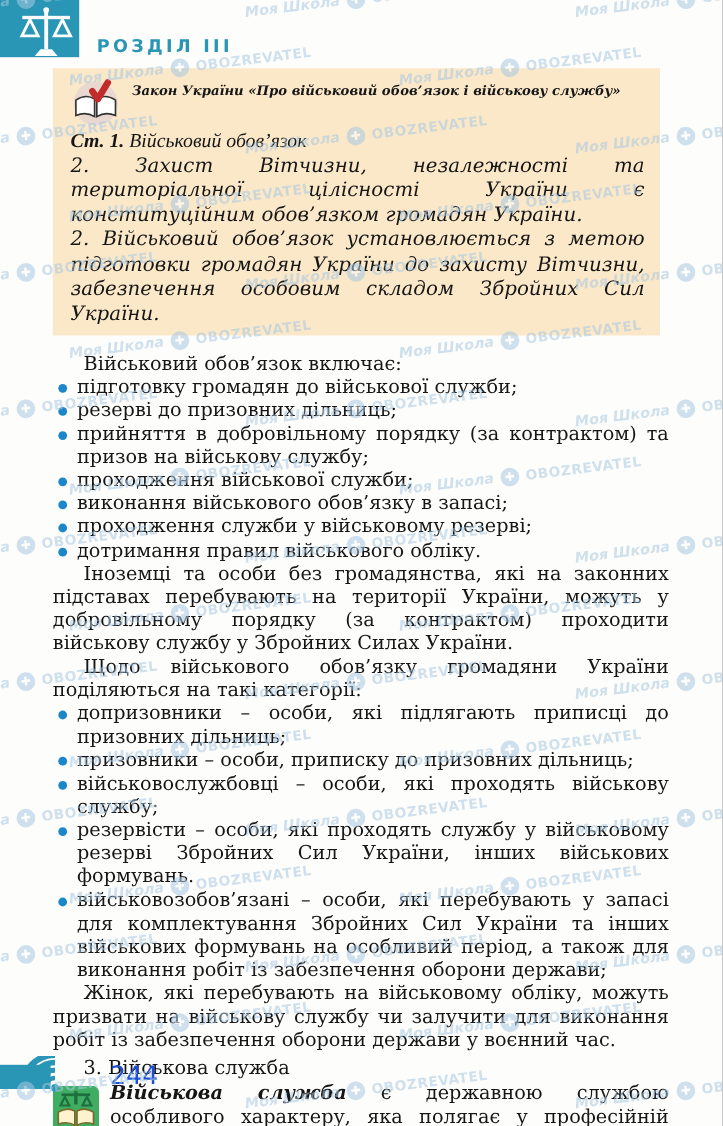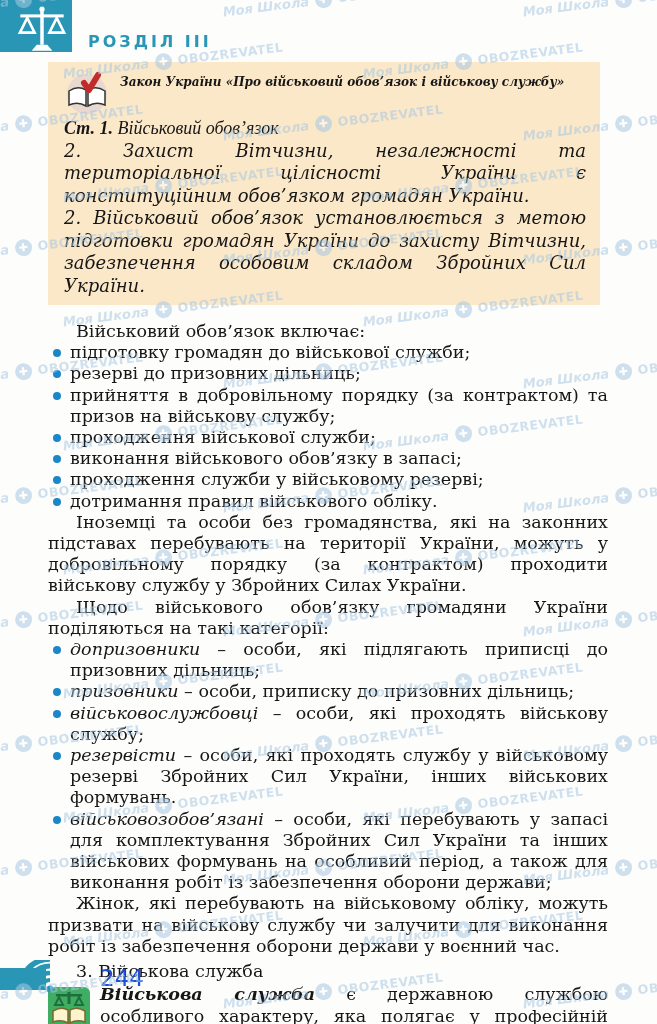--- a/index.html
+++ b/index.html
@@ -71,21 +71,21 @@
     font-size:17.5px;line-height:21.2px;
   }
   .p-indent{text-indent:28px;text-align:justify;}
   .p-bold{font-weight:normal;}
   .bullets{list-style:none;padding-left:22px;}
   .bullets li{position:relative;text-align:justify;}
   .bullets li::before{
     content:"";position:absolute;left:-17px;top:7px;
     width:8px;height:8px;border-radius:50%;background:var(--bullet);
   }
-  .term{font-style:italic;}
+  .term{}
   .section-heading{margin-top:4px;margin-bottom:2px;}
   .service-para{text-align:justify;}
   .green-icon{float:left;width:42px;height:42px;margin:3px 10px 2px 0;}
   .service-term{font-weight:bold;font-style:italic;}
   
   .page-footer{
     position:absolute;left:0;bottom:28px;z-index:2;
     display:flex;align-items:center;gap:8px;
   }
   .page-number{

